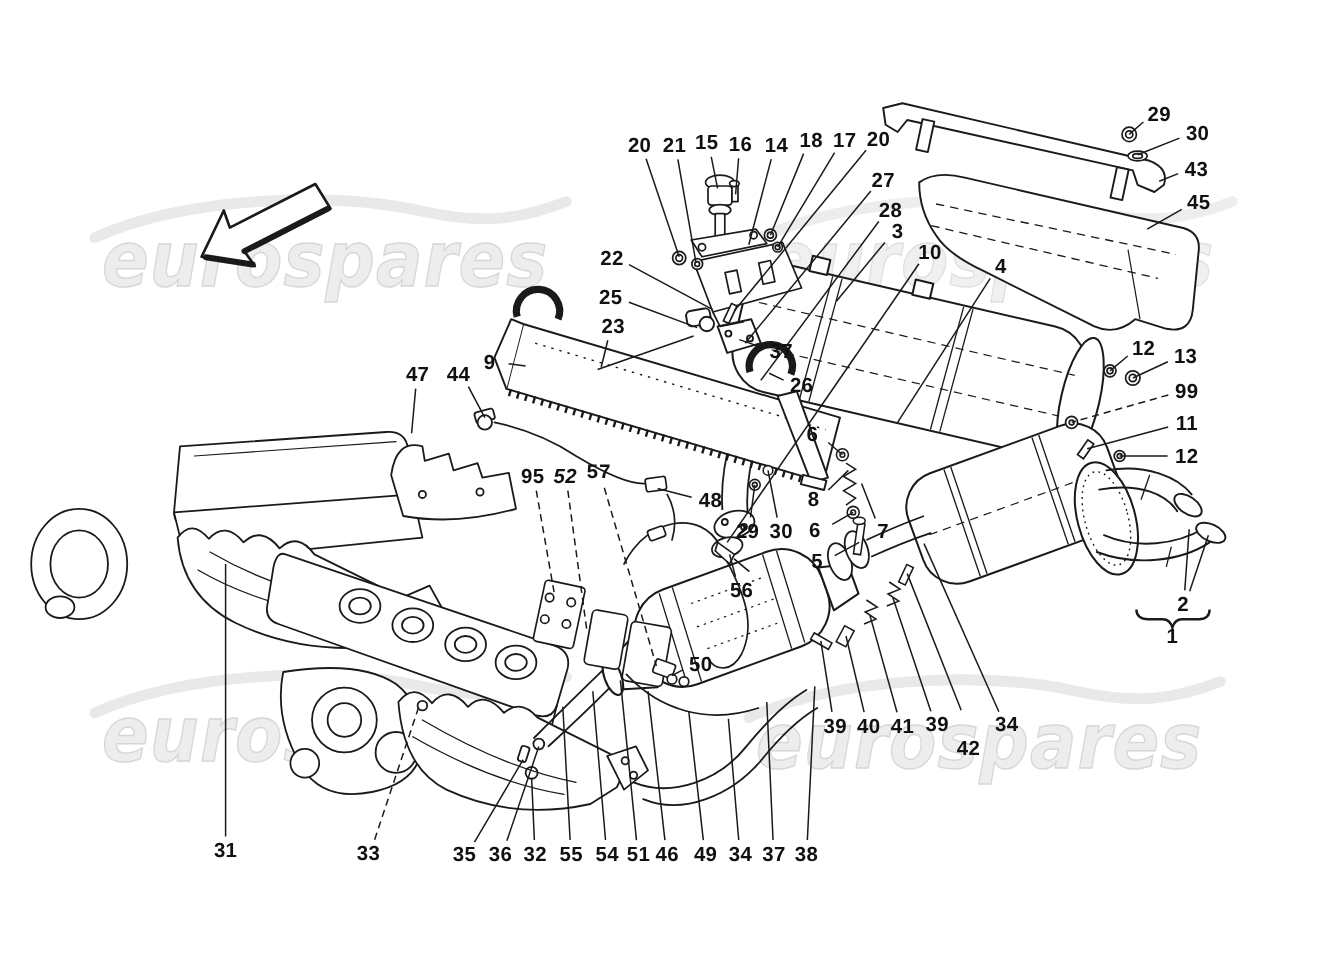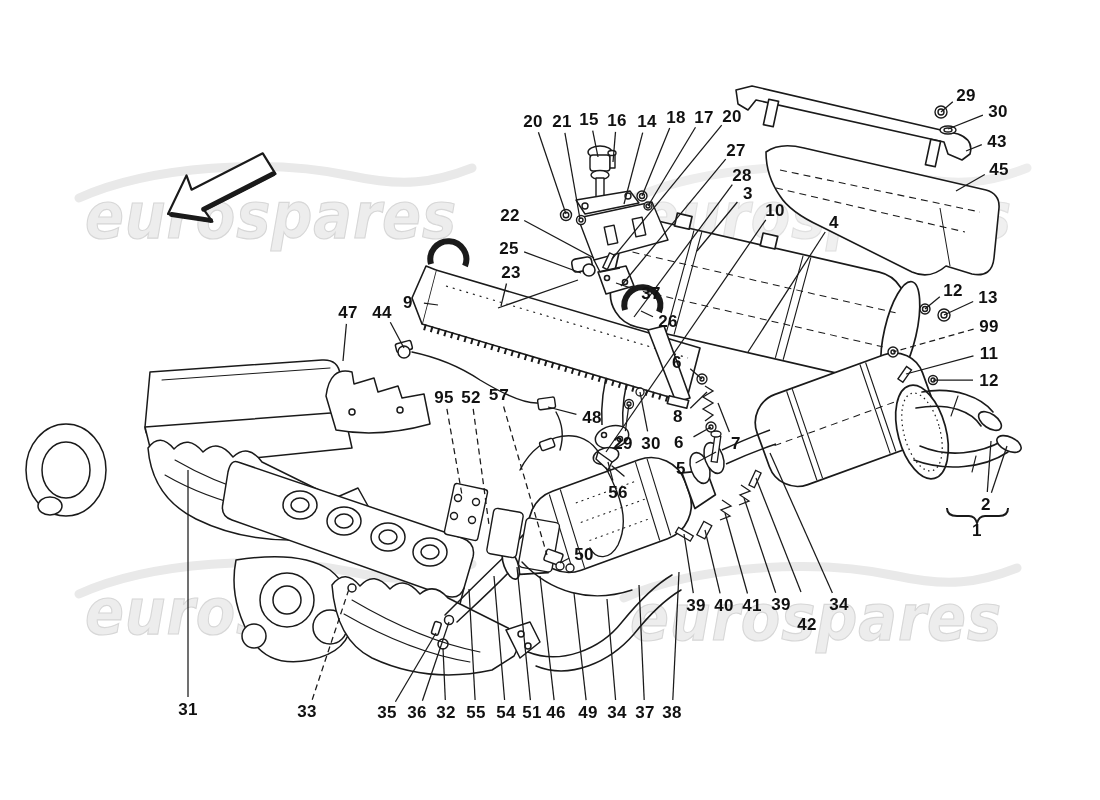--- a/index.html
+++ b/index.html
@@ -370,21 +370,21 @@
       <span class="callout" style="left: 977px; top: 530px;">1</span>
       <span class="callout" style="left: 651px; top: 293px;">37</span>
       <span class="callout" style="left: 668px; top: 321px;">26</span>
       <span class="callout" style="left: 510px; top: 215px;">22</span>
       <span class="callout" style="left: 509px; top: 248px;">25</span>
       <span class="callout" style="left: 511px; top: 272px;">23</span>
       <span class="callout" style="left: 408px; top: 302px;">9</span>
       <span class="callout" style="left: 348px; top: 312px;">47</span>
       <span class="callout" style="left: 382px; top: 312px;">44</span>
       <span class="callout" style="left: 444px; top: 397px;">95</span>
-      <span class="callout" style="left: 471px; top: 397px;">52</span>
+      <span class="callout" style="left: 471px; top: 397px; font-style: italic;">52</span>
       <span class="callout" style="left: 499px; top: 395px; font-family: Liberation Mono, monospace;">57</span>
       <span class="callout" style="left: 592px; top: 417px;">48</span>
       <span class="callout" style="left: 623px; top: 443px;">29</span>
       <span class="callout" style="left: 651px; top: 443px;">30</span>
       <span class="callout" style="left: 677px; top: 362px;">6</span>
       <span class="callout" style="left: 678px; top: 416px;">8</span>
       <span class="callout" style="left: 679px; top: 442px;">6</span>
       <span class="callout" style="left: 681px; top: 468px;">5</span>
       <span class="callout" style="left: 736px; top: 443px;">7</span>
       <span class="callout" style="left: 618px; top: 492px;">56</span>

